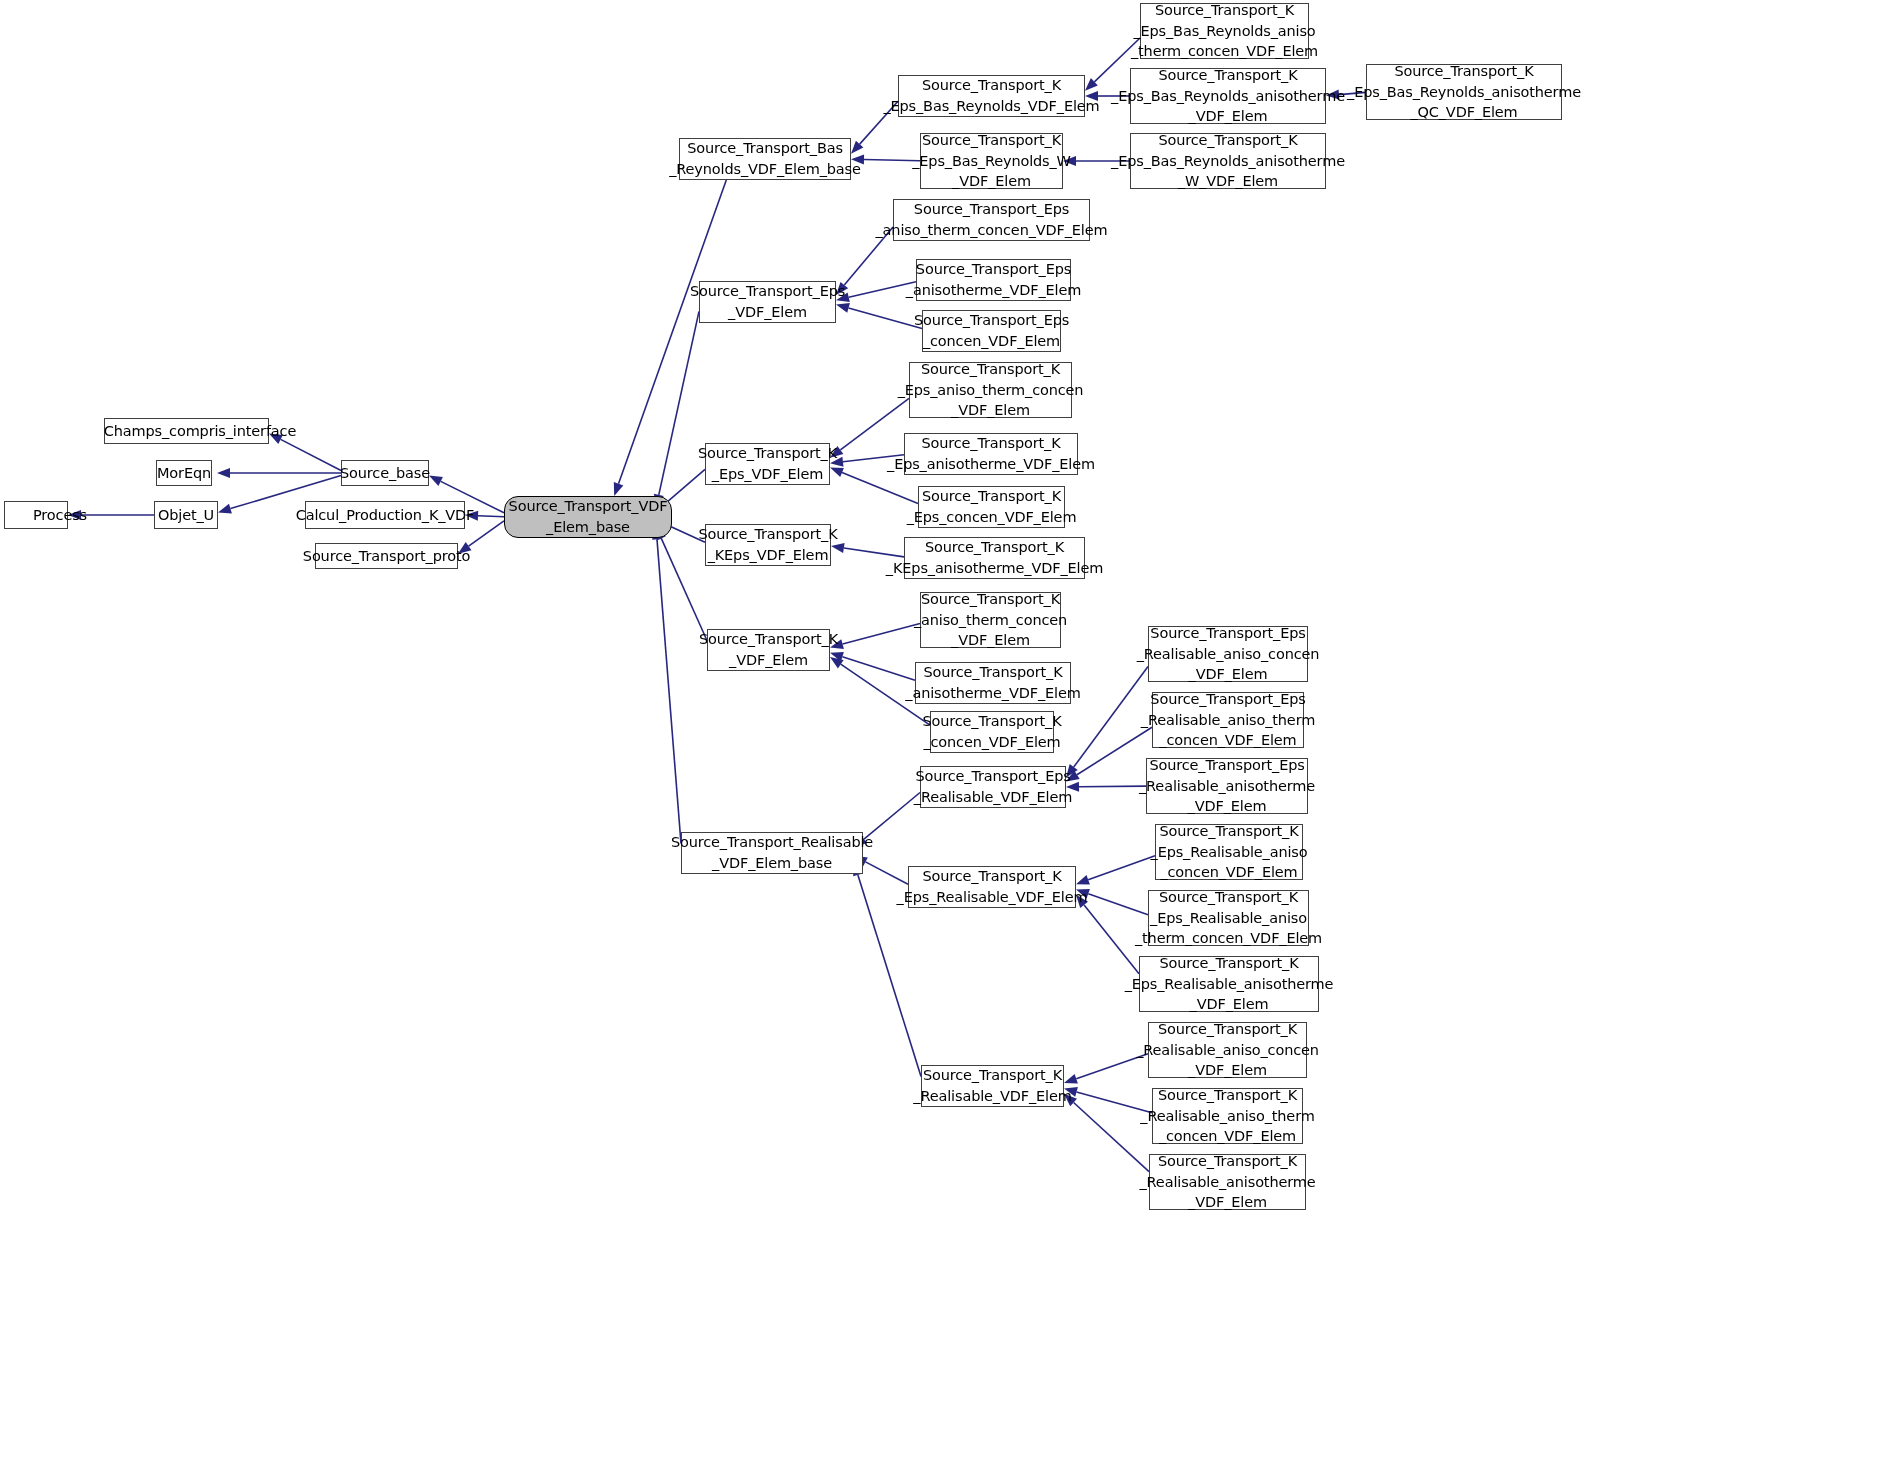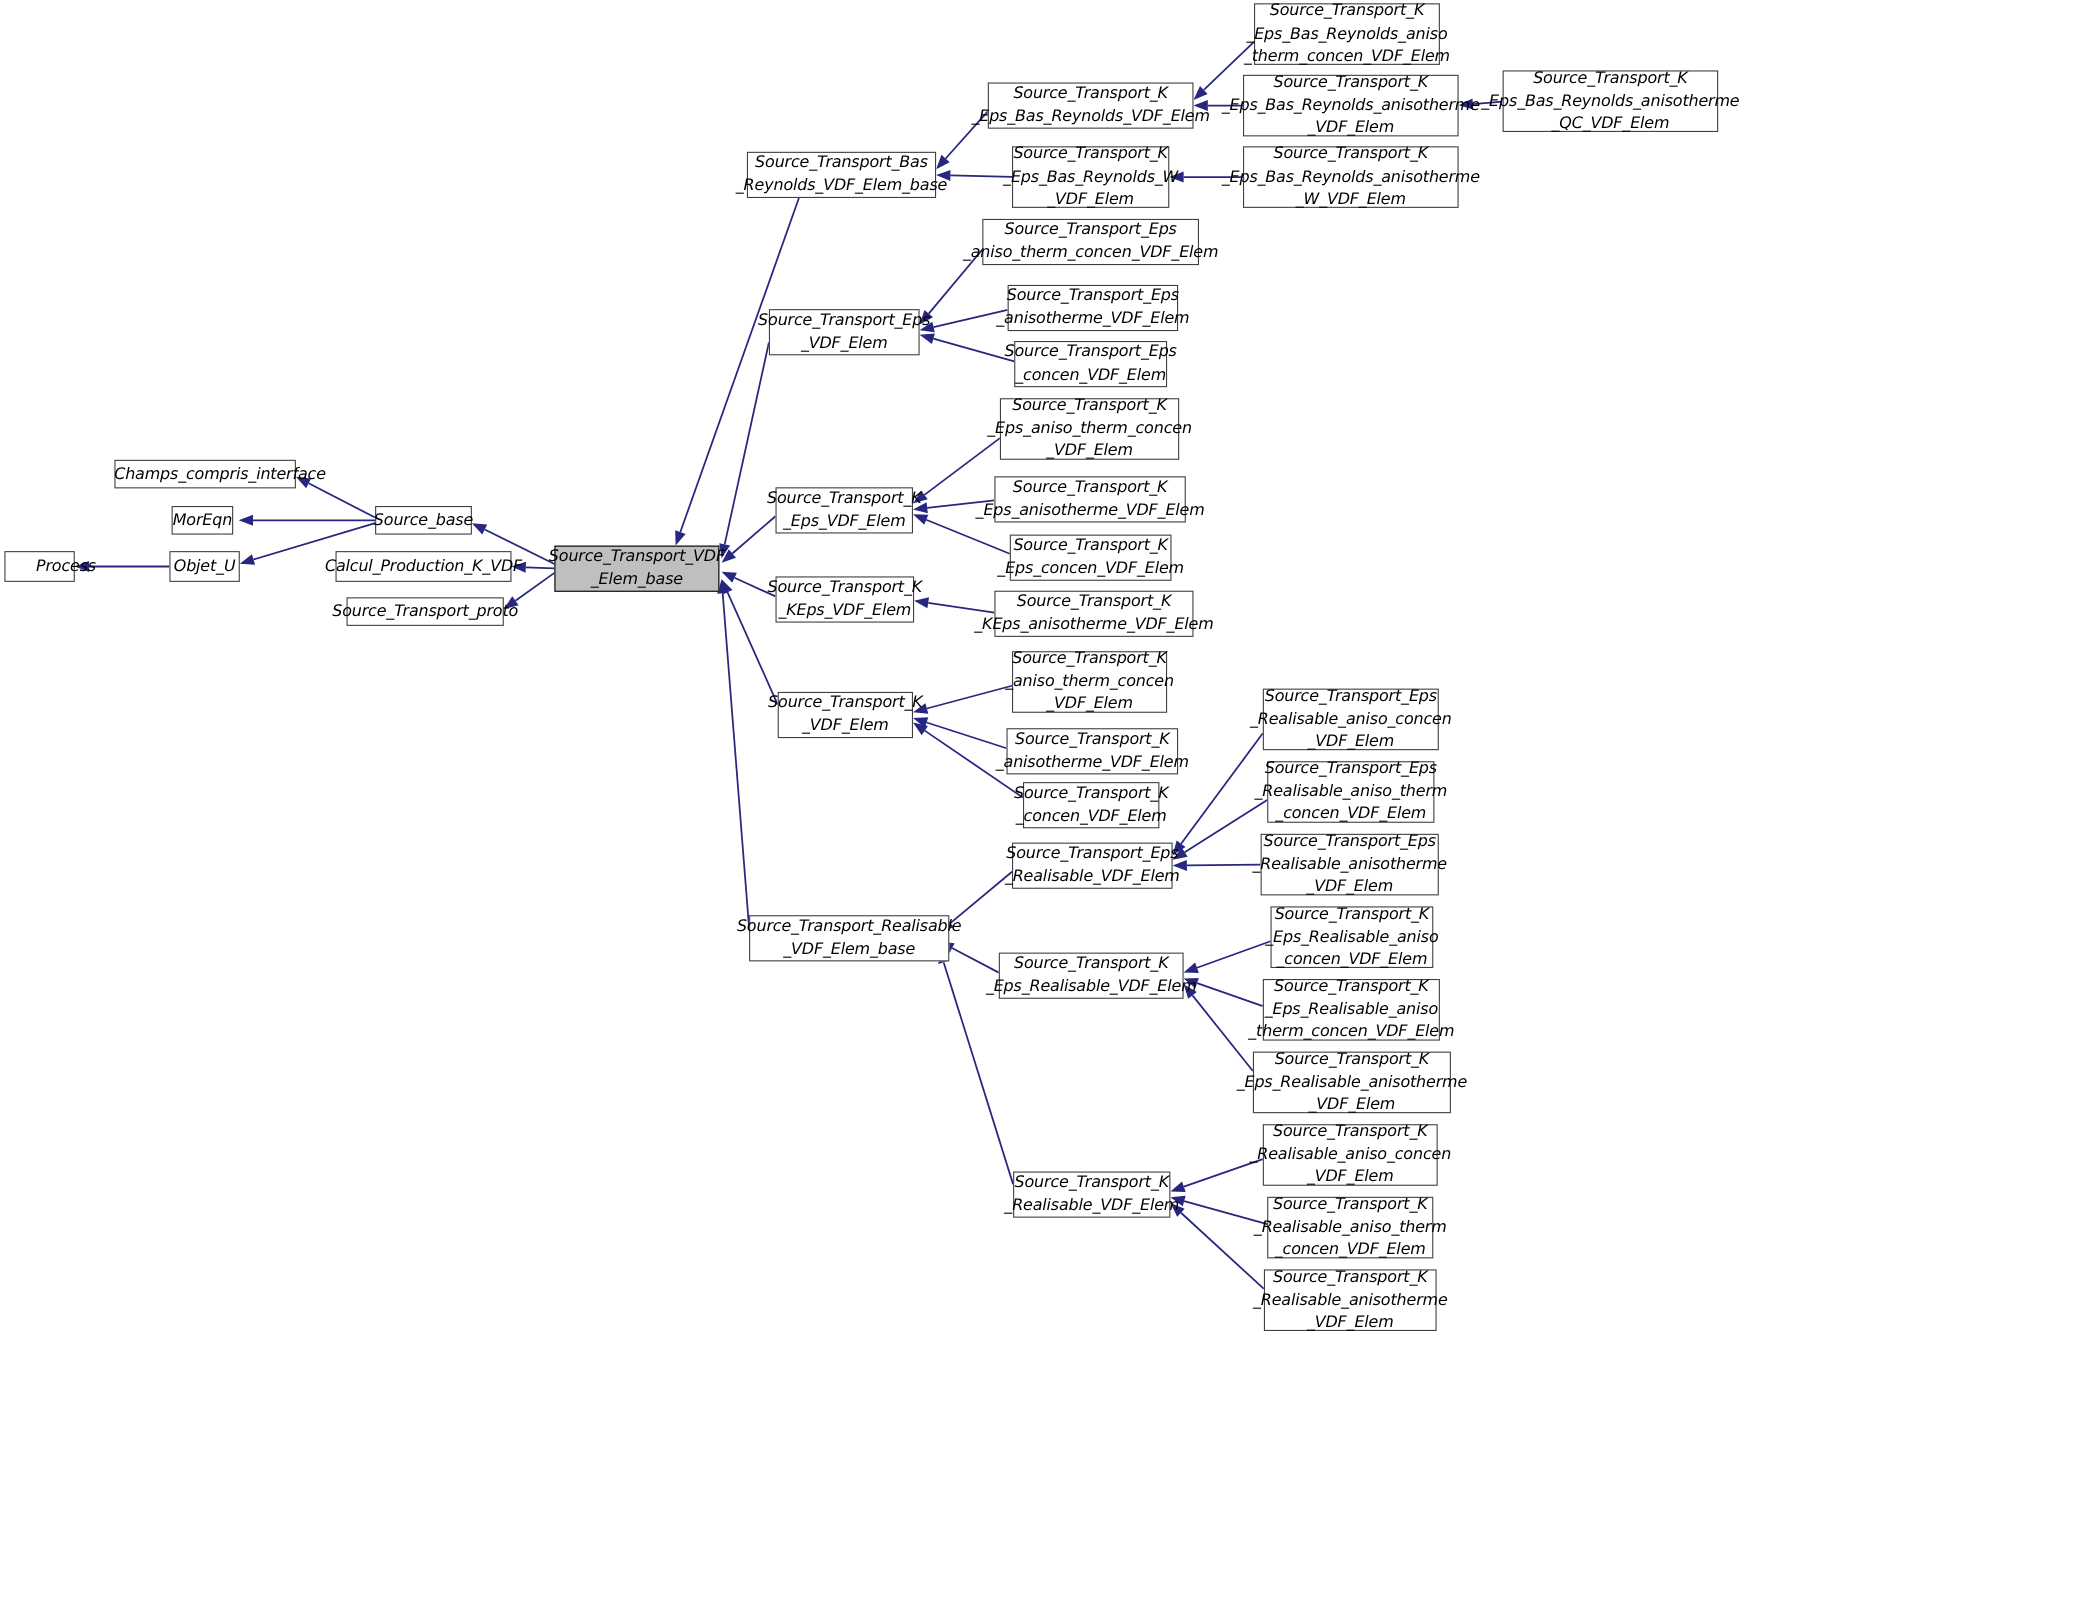--- a/index.html
+++ b/index.html
@@ -31,21 +31,20 @@
     color: #000000;
     font-size: 14.5px;
     line-height: 1.42;
     display: flex;
     align-items: center;
     justify-content: center;
     text-align: center;
     white-space: pre-line;
     letter-spacing: -0.15px;
     z-index: 5;
-    font-style: italic;
   }
   .node.current {
     background: #bfbfbf;
     border-color: #000000;
   }
 </style>
 </head>
 <body>
 
 <div id="canvas">
@@ -216,21 +215,21 @@
       </g>
     </svg>
   <div id="nodes-layer">
       <div class="node" style="left: 4px; top: 501px; width: 64px; height: 28px; padding-left: 48px;">Process</div>
       <div class="node" style="left: 104px; top: 418px; width: 165px; height: 26px; padding-left: 27px;">Champs_compris_interface</div>
       <div class="node" style="left: 156px; top: 460px; width: 56px; height: 26px;">MorEqn</div>
       <div class="node" style="left: 154px; top: 501px; width: 64px; height: 28px;">Objet_U</div>
       <div class="node" style="left: 341px; top: 460px; width: 88px; height: 26px;">Source_base</div>
       <div class="node" style="left: 305px; top: 501px; width: 160px; height: 28px;">Calcul_Production_K_VDF</div>
       <div class="node" style="left: 315px; top: 543px; width: 143px; height: 26px;">Source_Transport_proto</div>
-      <div class="node current" style="left: 504px; top: 496px; width: 150px; height: 42px;">Source_Transport_VDF
+      <div class="node current" style="left: 504px; top: 496px; width: 168px; height: 42px; border-radius: 14px;">Source_Transport_VDF
 _Elem_base</div>
       <div class="node" style="left: 679px; top: 138px; width: 172px; height: 42px;">Source_Transport_Bas
 _Reynolds_VDF_Elem_base</div>
       <div class="node" style="left: 898px; top: 75px; width: 187px; height: 42px;">Source_Transport_K
 _Eps_Bas_Reynolds_VDF_Elem</div>
       <div class="node" style="left: 1140px; top: 3px; width: 169px; height: 56px;">Source_Transport_K
 _Eps_Bas_Reynolds_aniso
 _therm_concen_VDF_Elem</div>
       <div class="node" style="left: 1130px; top: 68px; width: 196px; height: 56px;">Source_Transport_K
 _Eps_Bas_Reynolds_anisotherme

